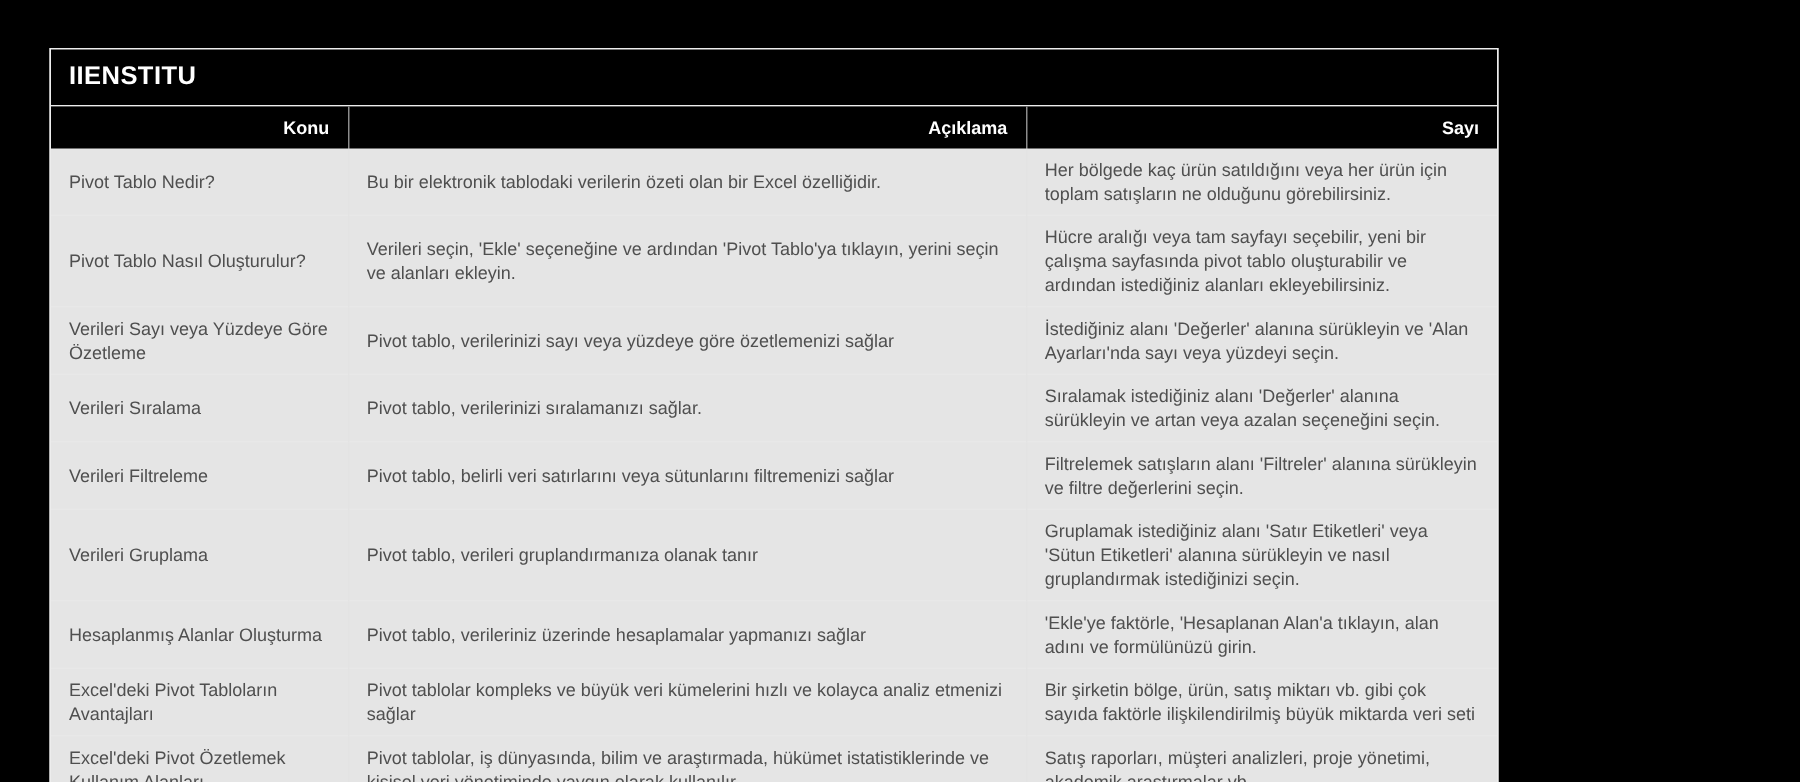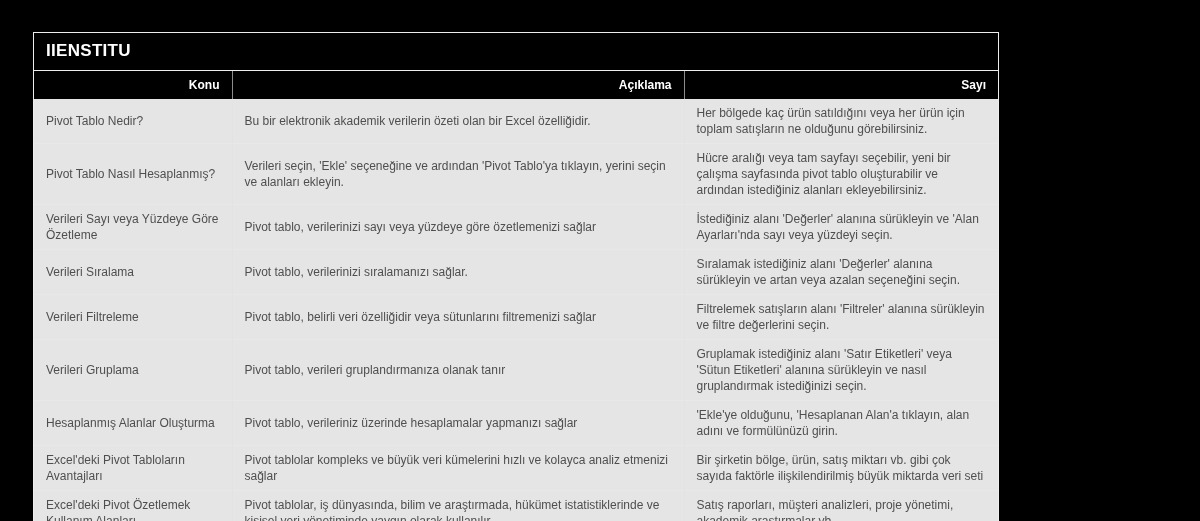--- a/index.html
+++ b/index.html
@@ -78,52 +78,52 @@
     <thead>
       <tr>
         <th>Konu</th>
         <th>Açıklama</th>
         <th>Sayı</th>
       </tr>
     </thead>
     <tbody>
       <tr>
         <td>Pivot Tablo Nedir?</td>
-        <td>Bu bir elektronik akademik verilerin özeti olan bir Excel özelliğidir.</td>
+        <td>Bu bir elektronik tablodaki verilerin özeti olan bir Excel özelliğidir.</td>
         <td>Her bölgede kaç ürün satıldığını veya her ürün için toplam satışların ne olduğunu görebilirsiniz.</td>
       </tr>
       <tr>
-        <td>Pivot Tablo Nasıl Hesaplanmış?</td>
+        <td>Pivot Tablo Nasıl Oluşturulur?</td>
         <td>Verileri seçin, 'Ekle' seçeneğine ve ardından 'Pivot Tablo'ya tıklayın, yerini seçin ve alanları ekleyin.</td>
         <td>Hücre aralığı veya tam sayfayı seçebilir, yeni bir çalışma sayfasında pivot tablo oluşturabilir ve ardından istediğiniz alanları ekleyebilirsiniz.</td>
       </tr>
       <tr>
         <td>Verileri Sayı veya Yüzdeye Göre Özetleme</td>
         <td>Pivot tablo, verilerinizi sayı veya yüzdeye göre özetlemenizi sağlar</td>
         <td>İstediğiniz alanı 'Değerler' alanına sürükleyin ve 'Alan Ayarları'nda sayı veya yüzdeyi seçin.</td>
       </tr>
       <tr>
         <td>Verileri Sıralama</td>
         <td>Pivot tablo, verilerinizi sıralamanızı sağlar.</td>
         <td>Sıralamak istediğiniz alanı 'Değerler' alanına sürükleyin ve artan veya azalan seçeneğini seçin.</td>
       </tr>
       <tr>
         <td>Verileri Filtreleme</td>
-        <td>Pivot tablo, belirli veri özelliğidir veya sütunlarını filtremenizi sağlar</td>
+        <td>Pivot tablo, belirli veri satırlarını veya sütunlarını filtremenizi sağlar</td>
         <td>Filtrelemek satışların alanı 'Filtreler' alanına sürükleyin ve filtre değerlerini seçin.</td>
       </tr>
       <tr>
         <td>Verileri Gruplama</td>
         <td>Pivot tablo, verileri gruplandırmanıza olanak tanır</td>
         <td>Gruplamak istediğiniz alanı 'Satır Etiketleri' veya 'Sütun Etiketleri' alanına sürükleyin ve nasıl gruplandırmak istediğinizi seçin.</td>
       </tr>
       <tr>
         <td>Hesaplanmış Alanlar Oluşturma</td>
         <td>Pivot tablo, verileriniz üzerinde hesaplamalar yapmanızı sağlar</td>
-        <td>'Ekle'ye olduğunu, 'Hesaplanan Alan'a tıklayın, alan adını ve formülünüzü girin.</td>
+        <td>'Ekle'ye faktörle, 'Hesaplanan Alan'a tıklayın, alan adını ve formülünüzü girin.</td>
       </tr>
       <tr>
         <td>Excel'deki Pivot Tabloların Avantajları</td>
         <td>Pivot tablolar kompleks ve büyük veri kümelerini hızlı ve kolayca analiz etmenizi sağlar</td>
         <td>Bir şirketin bölge, ürün, satış miktarı vb. gibi çok sayıda faktörle ilişkilendirilmiş büyük miktarda veri seti</td>
       </tr>
       <tr>
         <td>Excel'deki Pivot Özetlemek Kullanım Alanları</td>
         <td>Pivot tablolar, iş dünyasında, bilim ve araştırmada, hükümet istatistiklerinde ve kişisel veri yönetiminde yaygın olarak kullanılır</td>
         <td>Satış raporları, müşteri analizleri, proje yönetimi, akademik araştırmalar vb.</td>

